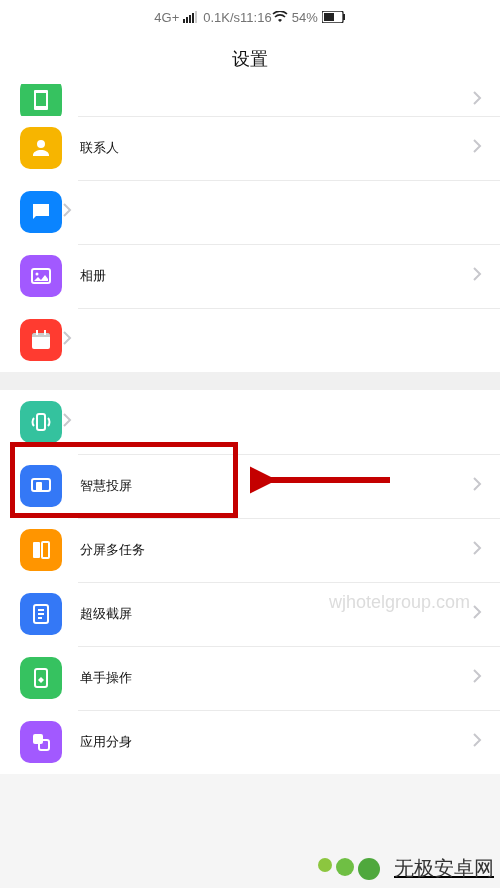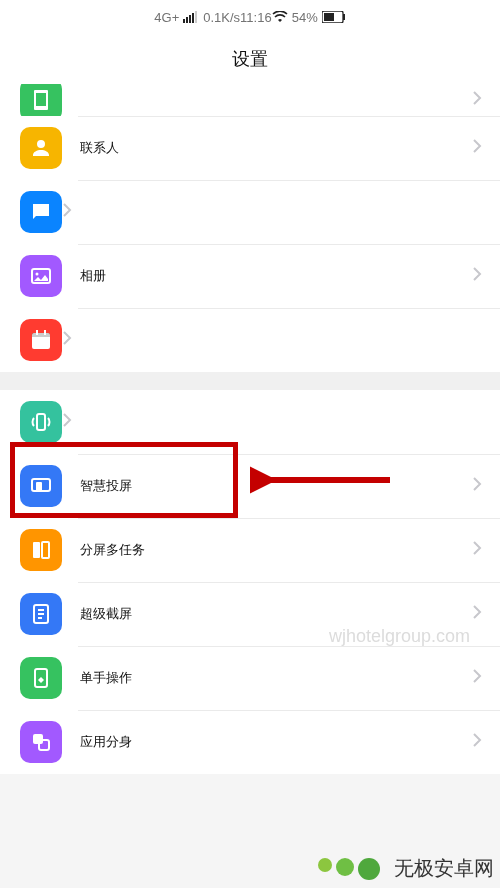--- a/index.html
+++ b/index.html
@@ -103,20 +103,21 @@
     white-space: nowrap;
   }
   .logo-row {
     position: absolute;
     right: 6px;
     bottom: 6px;
     display: flex;
     align-items: center;
     gap: 14px;
     pointer-events: none;
+    text-decoration: underline;
   }
   .logo-dots {
     display: flex; gap: 4px;
   }
   .dot { width: 14px; height: 14px; border-radius: 50%; }
   .d1 { background: #8cc63f; }
   .d2 { background: #6fbf44; width: 18px; height: 18px;}
   .d3 { background: #4fa83d; width: 22px; height: 22px;}
   .logo-text { font-size: 20px; color: #333; font-weight: 500;}
 </style>
@@ -293,21 +294,21 @@
 <div class="highlight-box" id="hl" style="left: 10px; top: 442px; width: 228px; height: 76px;"></div>
 <svg class="arrow-svg" id="arrow" style="left: 250px; top: 455px;" width="150" height="50" viewBox="0 0 150 50">
   <defs>
     <marker id="ah" markerWidth="10" markerHeight="10" refX="2" refY="5" orient="auto">
       <path d="M10 0 L0 5 L10 10 Z" fill="#c40000"></path>
     </marker>
   </defs>
   <line x1="140" y1="25" x2="15" y2="25" stroke="#c40000" stroke-width="6" marker-end="url(#ah)"></line>
 </svg>
 
-<div class="wm" style="right:30px; top:626px;">wjhotelgroup.com</div>
+<div class="wm" style="right:30px; top:592px;">wjhotelgroup.com</div>
 
 <div class="logo-row">
   <div class="logo-dots">
     <div class="dot d1"></div>
       <div class="dot d2"></div>
       <div class="dot d3"></div>
   </div>
   <span class="logo-text">无极安卓网</span>
 </div>
 

